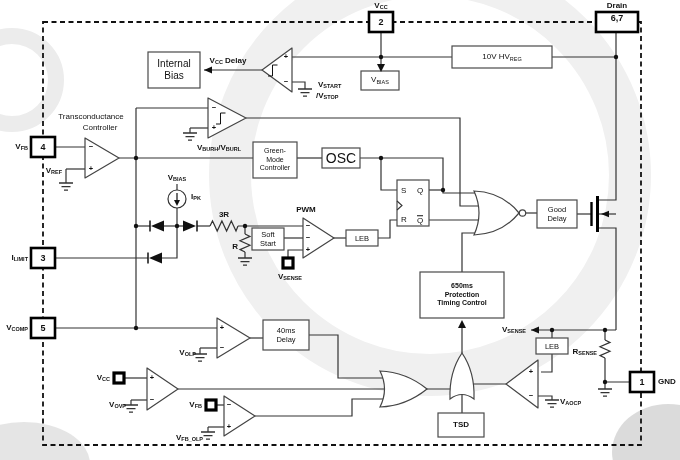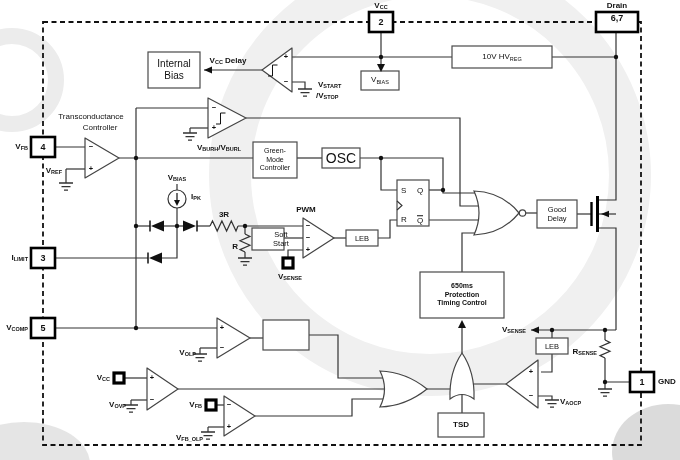--- a/index.html
+++ b/index.html
@@ -266,35 +266,39 @@
   <div><span>V</span><span class="sub">BIAS</span></div>
 </div>
 <div class="bx s7" style="left:253px;top:142px;width:44px;height:36px">
   <div>Green-</div>
       <div>Mode</div>
       <div>Controller</div>
 </div>
 <div class="bx" style="left:322px;top:148px;width:38px;height:20px;font-size:14px">
   <div>OSC</div>
 </div>
-<div class="bx" style="left:265px;top:228px;width:32px;height:22px">
+<div class="bx" style="left:252px;top:228px;width:32px;height:22px">
   <div>Soft</div>
       <div>Start</div>
 </div>
 <div class="bx" style="left:346px;top:230px;width:32px;height:16px">
   <div>LEB</div>
 </div>
 <div class="bx" style="left:537px;top:200px;width:40px;height:28px">
   <div>Good</div>
       <div>Delay</div>
 </div>
 <div class="bx s7" style="left:420px;top:272px;width:84px;height:46px;font-weight:bold">
   <div>650ms</div>
       <div>Protection</div>
       <div>Timing Control</div>
+</div>
+<div class="bx" style="left:263px;top:320px;width:46px;height:30px">
+  <div>40ms</div>
+      <div>Delay</div>
 </div>
 <div class="bx" style="left:438px;top:413px;width:46px;height:24px;font-size:8px;font-weight:bold">
   <div>TSD</div>
 </div>
 <div class="bx" style="left:536px;top:338px;width:32px;height:16px">
   <div>LEB</div>
 </div>
 
 <div class="lbl c" style="left:228px;top:61px"><span>V</span><span class="sub">CC</span><span> Delay</span></div>
 <div class="lbl l" style="left:318px;top:85px"><span>V</span><span class="sub">START</span></div>

